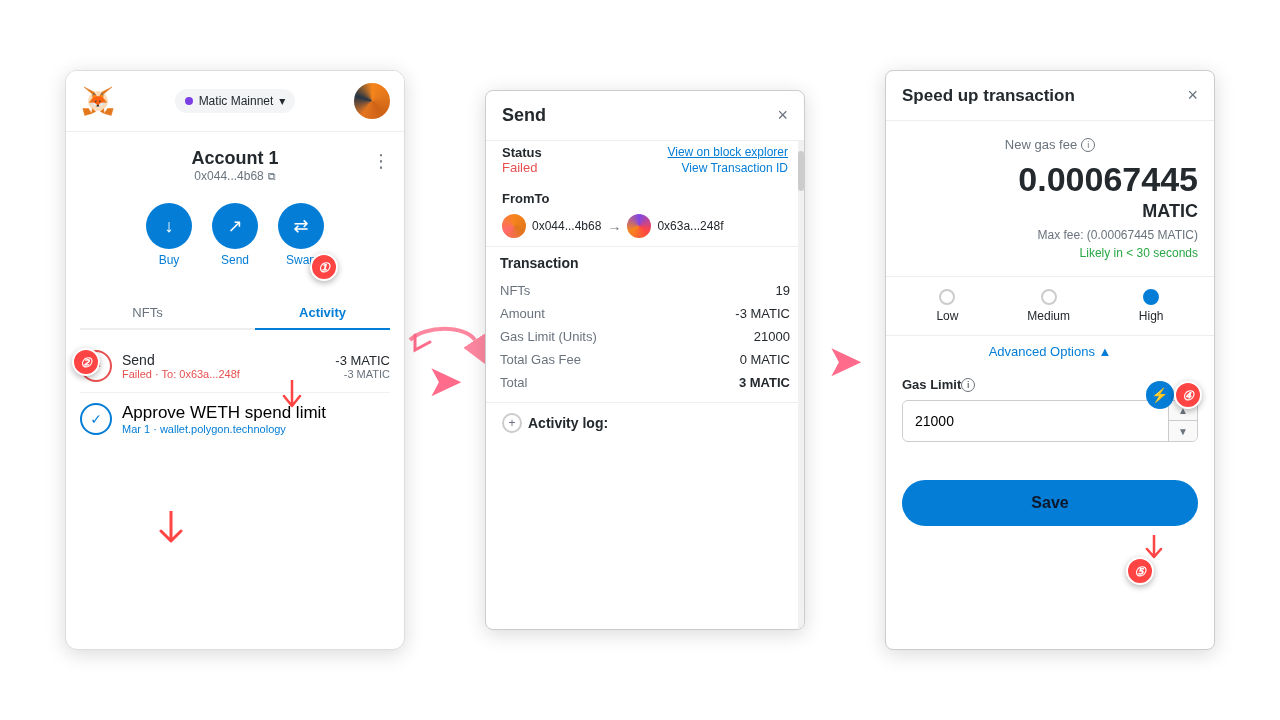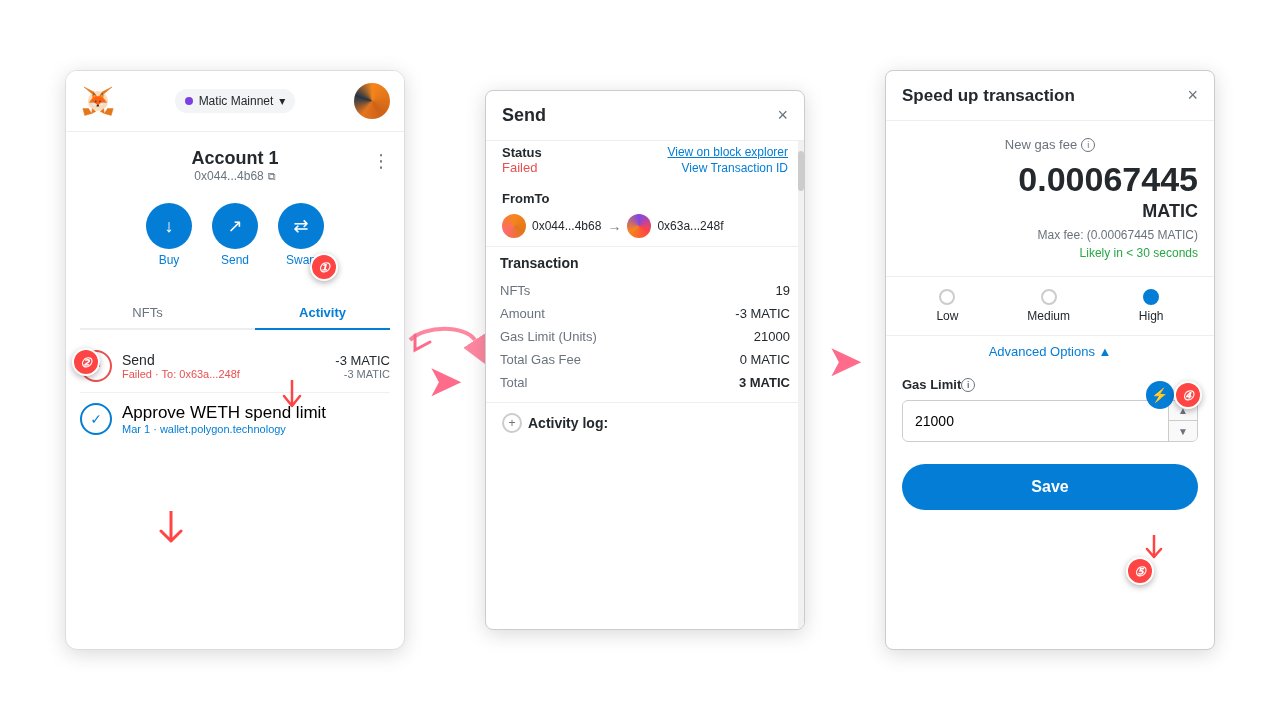--- a/index.html
+++ b/index.html
@@ -674,23 +674,23 @@
       font-size: 10px;
       color: #6a737d;
       background: #f9f9f9;
     }
 
     .stepper-btn:first-child {
       border-bottom: 1px solid #ccc;
     }
 
     .save-btn {
-      margin: 12px 16px;
+      margin: 28px 16px;
       background: #037dd6;
-      color: #ffffff;
+      color: #0f172a;
       border: none;
       border-radius: 24px;
       padding: 14px;
       width: calc(100% - 32px);
       font-size: 16px;
       font-weight: 600;
       cursor: pointer;
     }
 
     

